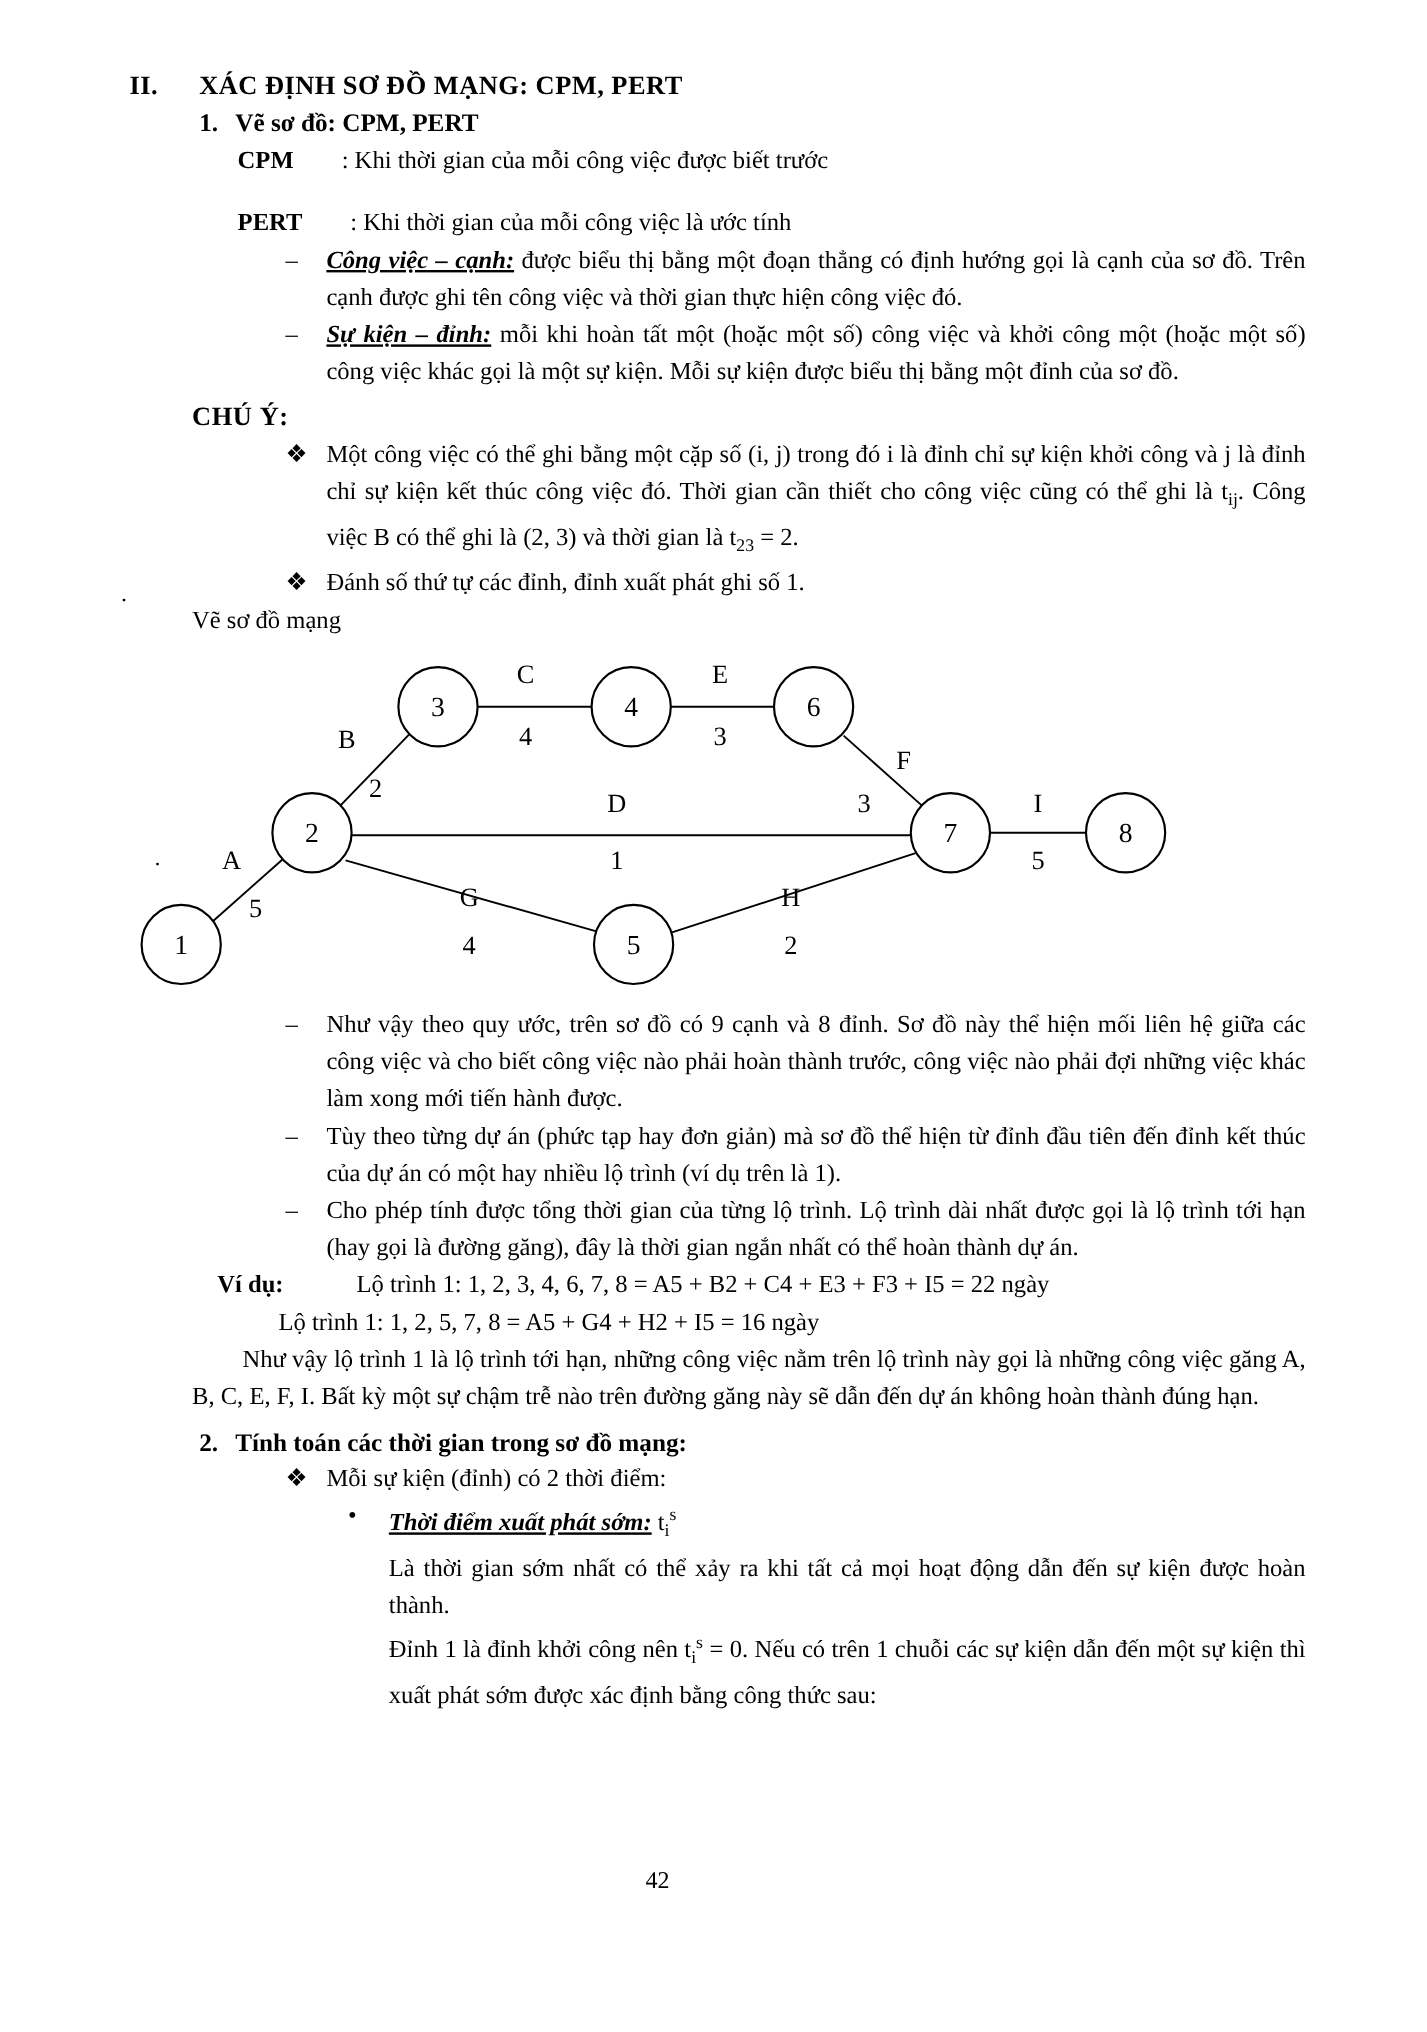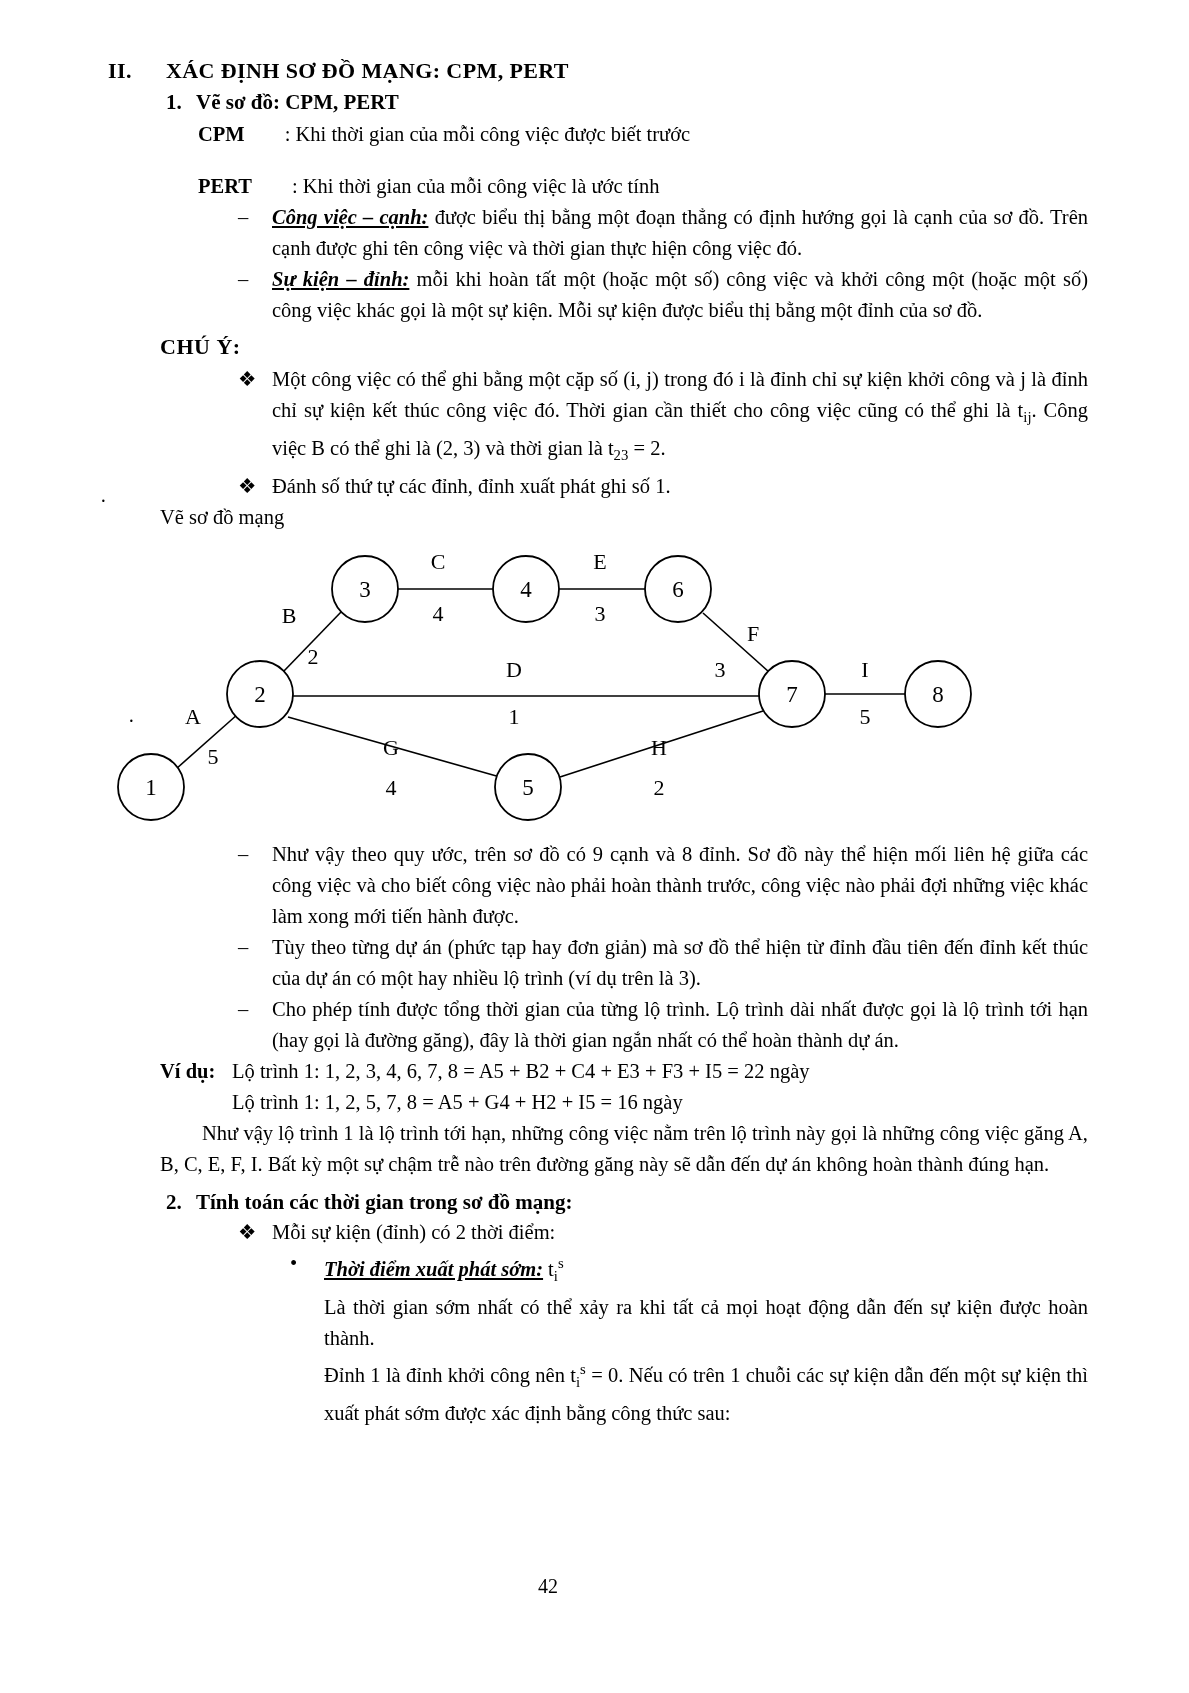--- a/index.html
+++ b/index.html
@@ -127,21 +127,20 @@
 
   .deep-indent { margin-left: 216px; }
 
   .page-number {
     position: absolute;
     top: 1556px;
     left: 0;
     width: 1096px;
     text-align: center;
     font-size: 20px;
-    margin-top: 19px;
   }
 
   .tick {
     position: absolute;
     font-size: 20px;
     color: #000;
   }
 </style>
 </head>
 <body>
@@ -259,28 +258,28 @@
         </g>
       </svg>
     </div>
 
     <div class="line dash-row">
       <span class="mark">–</span>
       <span class="body">Như vậy theo quy ước, trên sơ đồ có 9 cạnh và 8 đỉnh. Sơ đồ này thể hiện mối liên hệ giữa các công việc và cho biết công việc nào phải hoàn thành trước, công việc nào phải đợi những việc khác làm xong mới tiến hành được.</span>
     </div>
     <div class="line dash-row">
       <span class="mark">–</span>
-      <span class="body">Tùy theo từng dự án (phức tạp hay đơn giản) mà sơ đồ thể hiện từ đỉnh đầu tiên đến đỉnh kết thúc của dự án có một hay nhiều lộ trình (ví dụ trên là 3).</span>
+      <span class="body">Tùy theo từng dự án (phức tạp hay đơn giản) mà sơ đồ thể hiện từ đỉnh đầu tiên đến đỉnh kết thúc của dự án có một hay nhiều lộ trình (ví dụ trên là 1).</span>
     </div>
     <div class="line dash-row">
       <span class="mark">–</span>
       <span class="body">Cho phép tính được tổng thời gian của từng lộ trình. Lộ trình dài nhất được gọi là lộ trình tới hạn (hay gọi là đường găng), đây là thời gian ngắn nhất có thể hoàn thành dự án.</span>
     </div>
 
-    <div class="line vidu-row" style="margin-left:52px;">
+    <div class="line vidu-row" style="margin-left:73px;gap:44px;">
       <span class="lbl">Ví dụ:</span>
       <span>Lộ trình 1: 1, 2, 3, 4, 6, 7, 8 = A5 + B2 + C4 + E3 + F3 + I5 = 22 ngày</span>
     </div>
     <div class="line" style="margin-left:124px;">Lộ trình 1: 1, 2, 5, 7, 8 = A5 + G4 + H2 + I5 = 16 ngày</div>
 
     <div class="line para-indent" style="margin-left:52px;">Như vậy lộ trình 1 là lộ trình tới hạn, những công việc nằm trên lộ trình này gọi là những công việc găng A, B, C, E, F, I. Bất kỳ một sự chậm trễ nào trên đường găng này sẽ dẫn đến dự án không hoàn thành đúng hạn.</div>
 
     <div class="h-sub2">
       <span class="num">2.</span>
       <span>Tính toán các thời gian trong sơ đồ mạng:</span>

